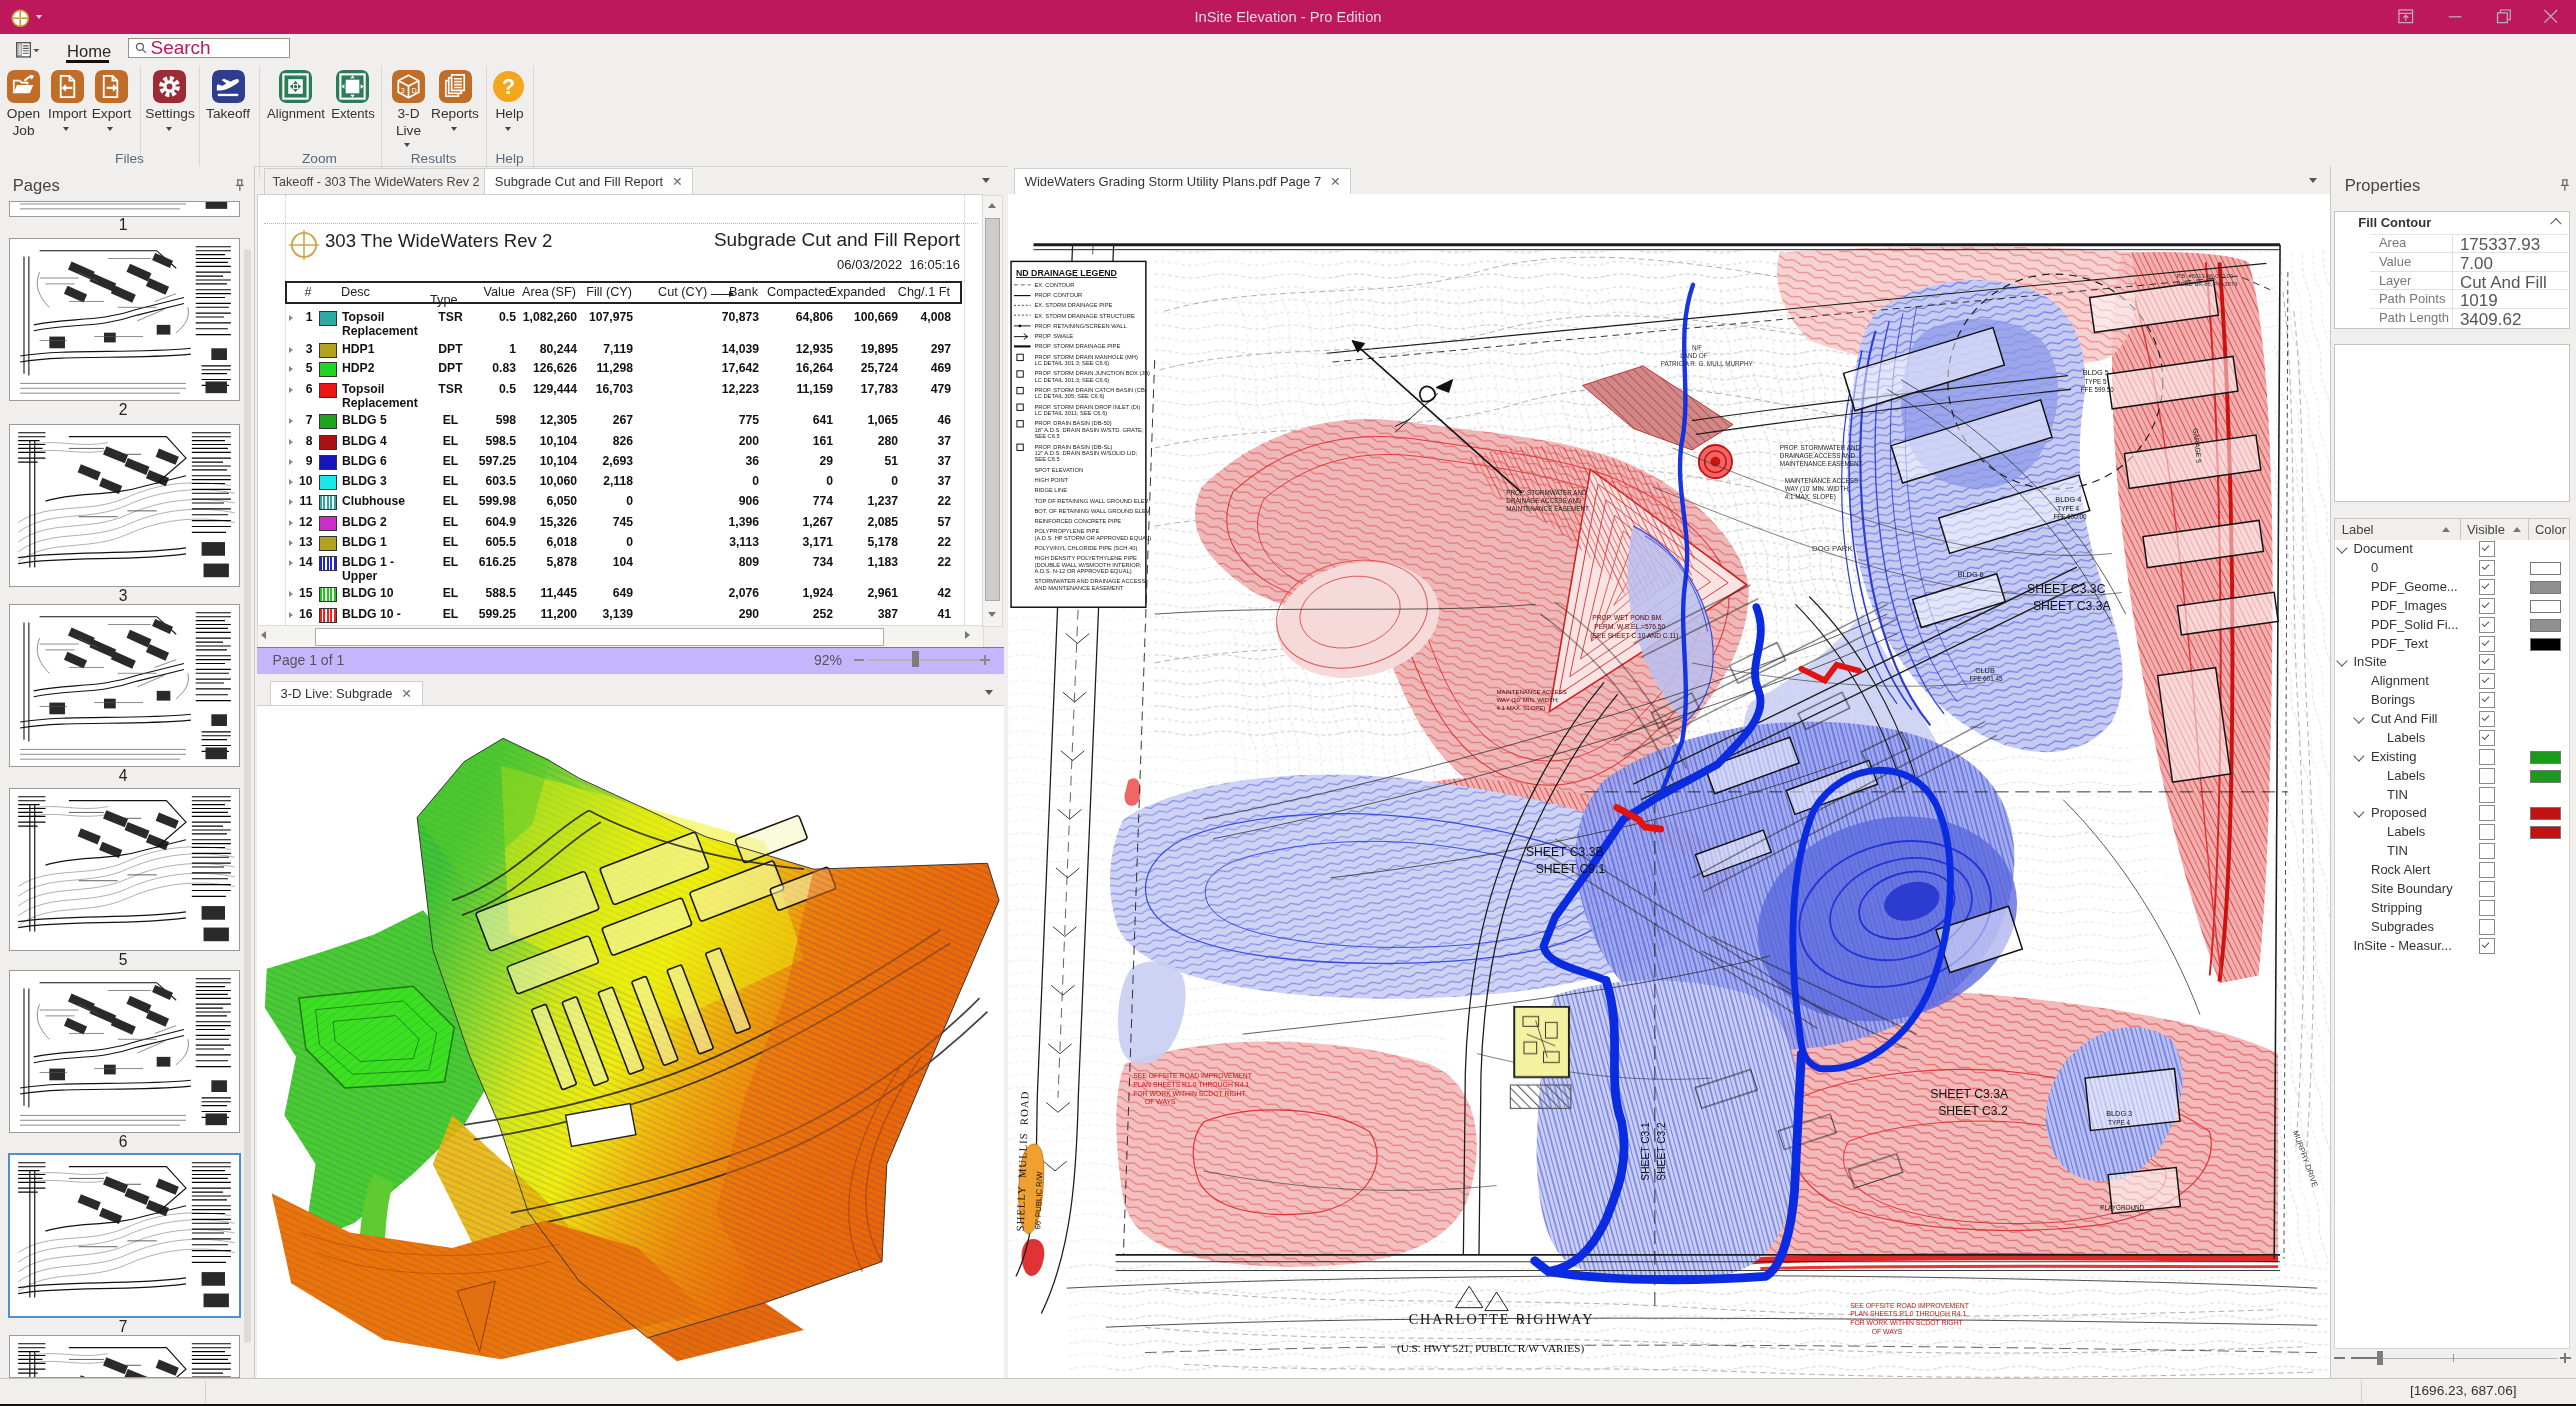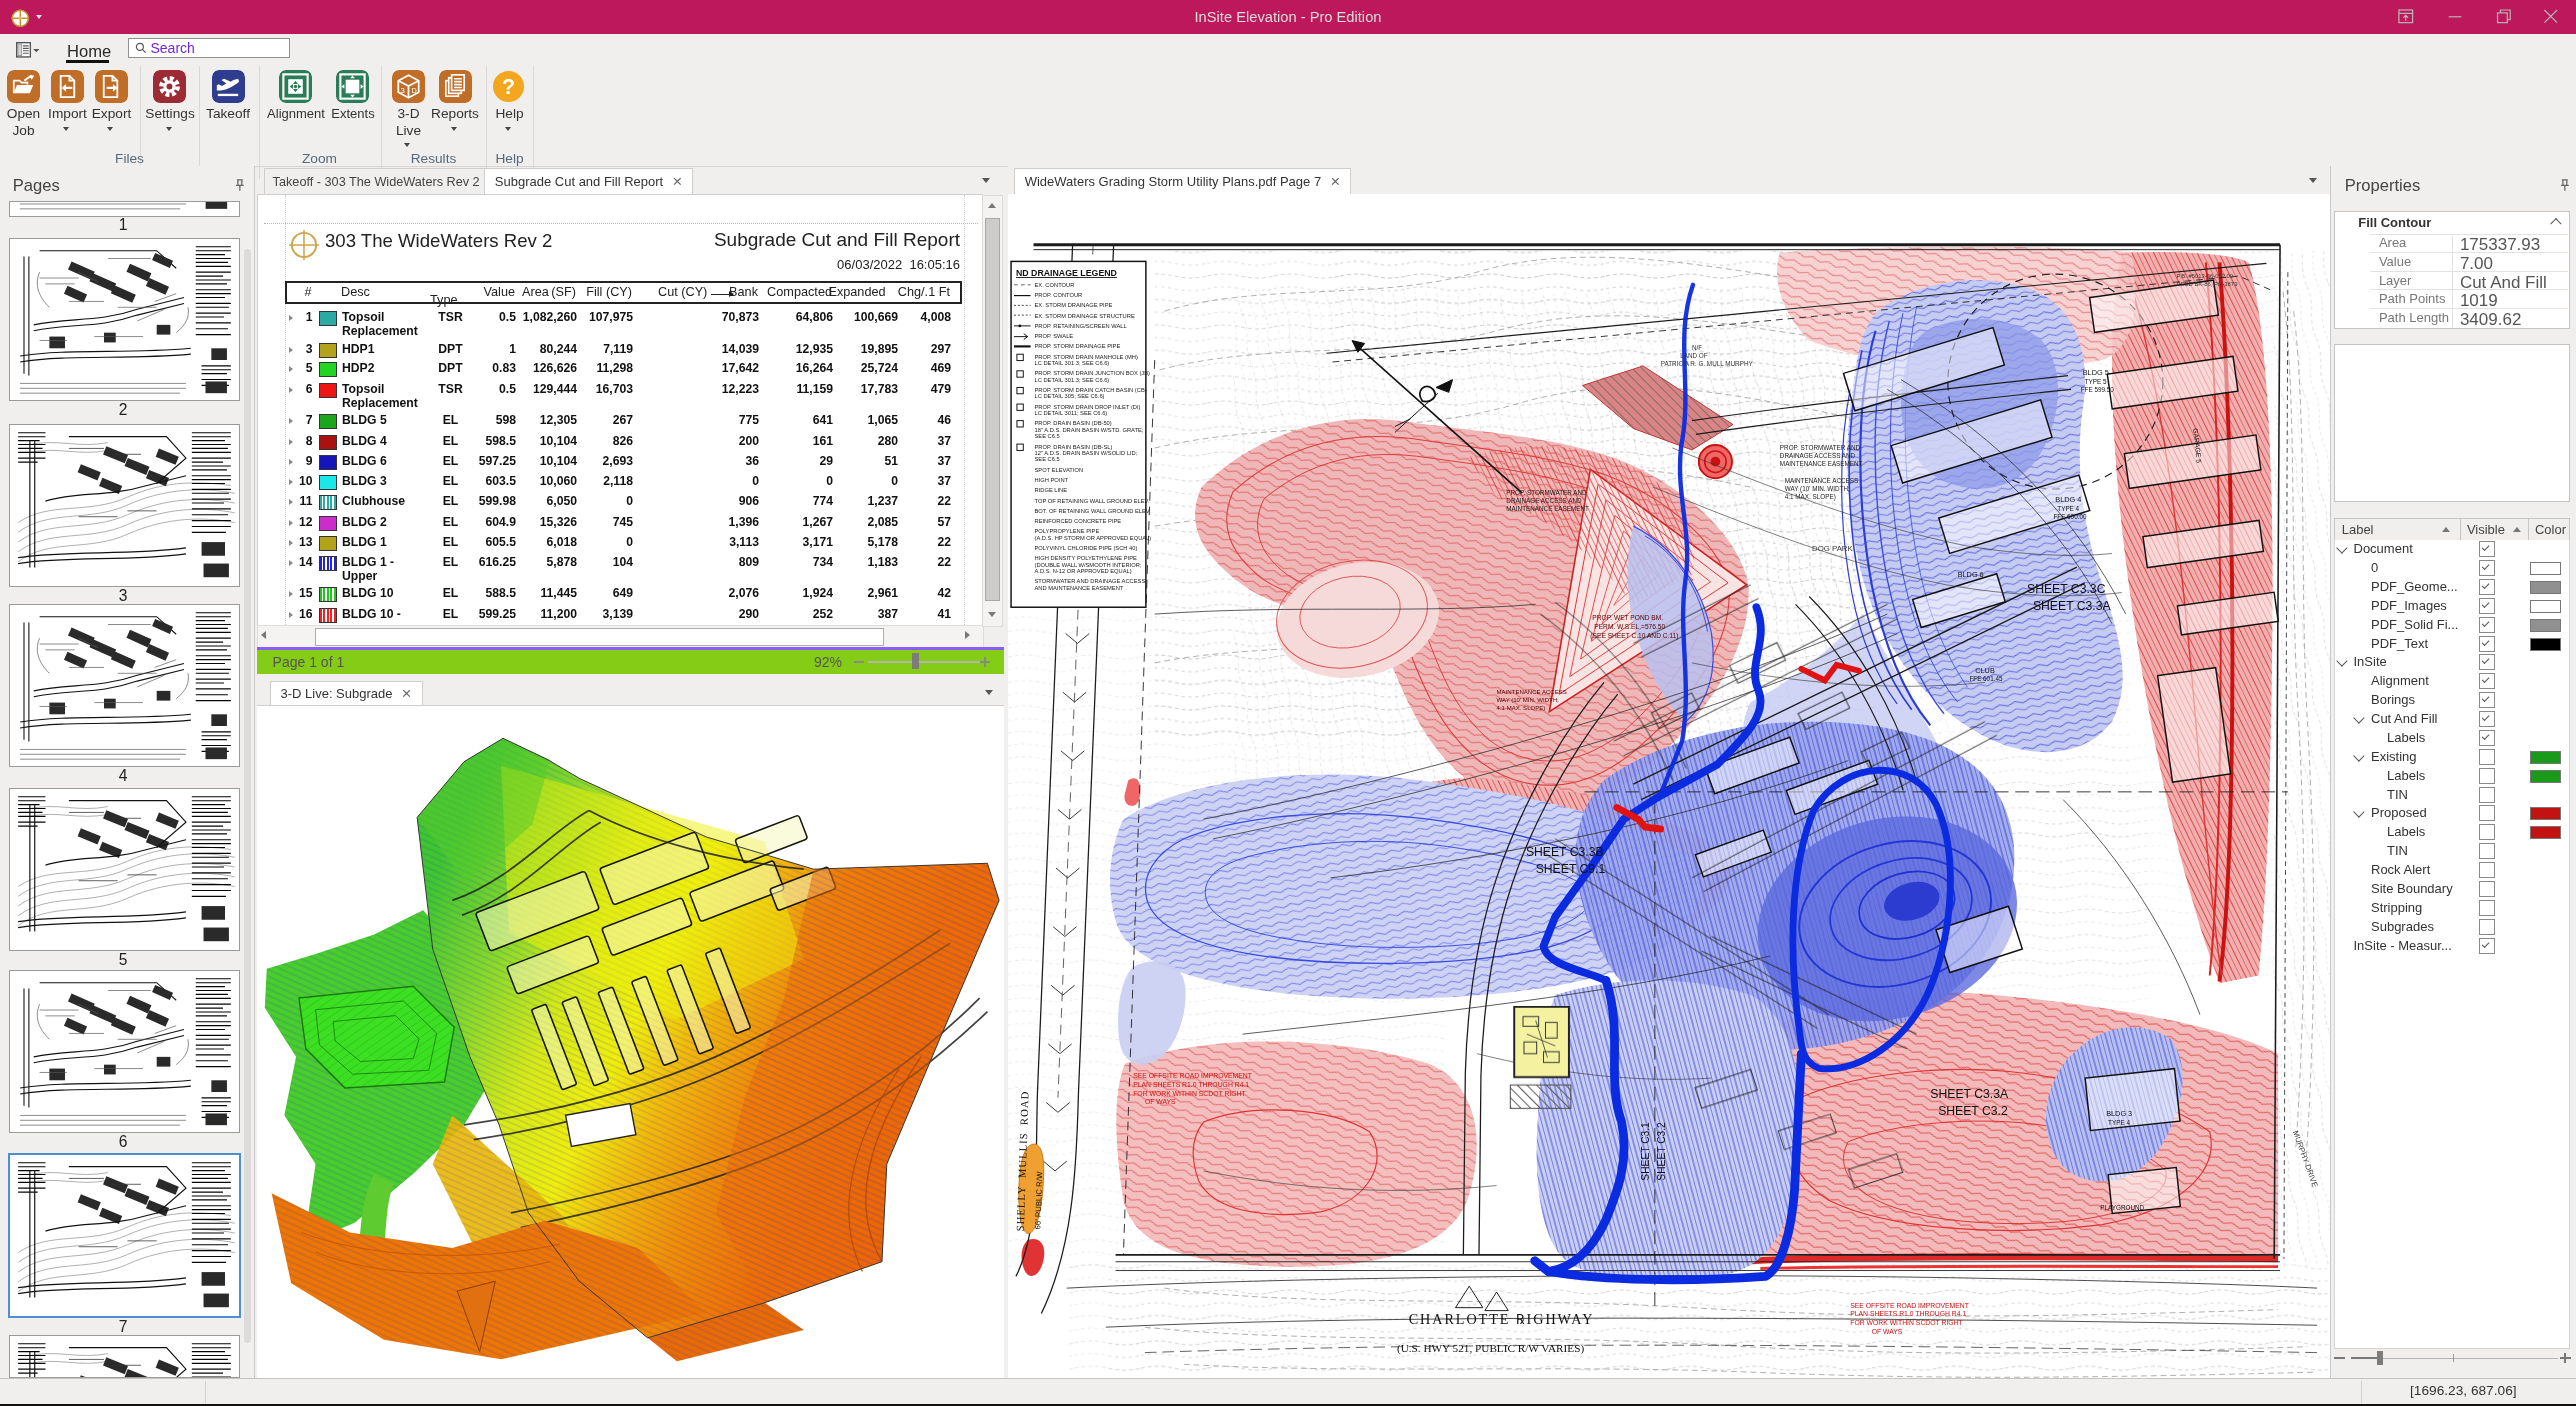--- a/index.html
+++ b/index.html
@@ -70,21 +70,21 @@
 
 <div id="ribbon" class="abs">
   <svg class="abs" style="left:15.6px;top:7.8px" width="25.4" height="16.6" viewBox="0 0 26 17">
     <rect x="0.7" y="0.7" width="14" height="14.6" fill="#fff" stroke="#555" stroke-width="1.4"></rect>
     <rect x="2" y="2" width="3.4" height="12" fill="#d9d9d9" stroke="#777" stroke-width=".7"></rect>
     <path d="M7 4 H13 M7 6.5 H13 M7 9 H13 M7 11.5 H13" stroke="#555" stroke-width="1.1"></path>
     <path d="M17 6 L25 6 L21 10 Z" fill="#555" transform="scale(0.8) translate(5,3)"></path>
   </svg>
   <div class="abs" style="left:67px;top:7.8px;font-size:16.6px;color:#2a2a2a">Home</div>
   <div class="abs" style="left:66px;top:26px;width:43px;height:2.9px;background:#111"></div>
-  <div class="abs" style="left:128px;top:3.9px;width:160px;height:18.6px;background:#fff;border:1px solid #919191;font-size:14px;color:#6d28d9;line-height:18.6px">
+  <div class="abs" style="left:128px;top:3.9px;width:160px;height:18.6px;background:#fff;border:1px solid #919191;font-size:19px;color:#be185d;line-height:18.6px">
     <svg style="margin:2.9px 3.9px 0 5.9px;float:left" width="11.7" height="11.7" viewBox="0 0 12 12">
           <circle cx="5" cy="5" r="3.6" fill="none" stroke="#555" stroke-width="1.2"></circle>
           <path d="M7.8 7.8 L11 11" stroke="#555" stroke-width="1.2"></path>
         </svg>Search</div>
 
   <div class="rsep" style="left:140px"></div>
   <div class="rsep" style="left:199px"></div>
   <div class="rsep" style="left:259px"></div>
   <div class="rsep" style="left:381px"></div>
   <div class="rsep" style="left:486px"></div>
@@ -570,21 +570,21 @@
     <div class="abs" style="left:707px;top:4.9px;width:0;height:0;border-top:4.9px solid transparent;border-bottom:4.9px solid transparent;border-left:5.9px solid #777"></div>
     <div class="abs" style="left:57px;top:2px;width:567px;height:15.6px;background:#fff;border:1px solid #adadab"></div>
   </div>
 
   <div class="vscroll" style="left:725px;top:29px;width:18.6px;height:430px">
     <div class="sarrow" style="left:4.9px;top:6.8px;border-left:4.9px solid transparent;border-right:4.9px solid transparent;border-bottom:5.9px solid #777"></div>
     <div class="sarrow" style="left:4.9px;top:416px;border-left:4.9px solid transparent;border-right:4.9px solid transparent;border-top:5.9px solid #777"></div>
     <div class="vthumb" style="left:2px;top:21.5px;width:12.7px;height:381px"></div>
   </div>
 
-  <div class="abs" style="left:0;top:481px;width:747px;height:27px;background:#84cc16;border-top:3px solid #8b5cf6">
+  <div class="abs" style="left:0;top:481px;width:747px;height:27px;background:#c4b5fd;border-top:1px solid #8b5cf6">
     <div class="abs" style="left:15.6px;top:3.9px;font-size:14px;color:#555">Page 1 of 1</div>
     <div class="abs" style="left:557px;top:3.9px;font-size:14px;color:#555">92%</div>
     <div class="abs" style="left:597px;top:10.7px;width:9.8px;height:2px;background:#888"></div>
     <div class="abs" style="left:611px;top:10.7px;width:115px;height:2px;background:#b5b4b2"></div>
     <div class="abs" style="left:655px;top:2.9px;width:6.8px;height:16.6px;background:#7d7c7a"></div>
     <div class="abs" style="left:723px;top:10.7px;width:9.8px;height:2px;background:#888"></div>
     <div class="abs" style="left:727px;top:6.8px;width:2px;height:9.8px;background:#888"></div>
   </div>
 </div>
 

